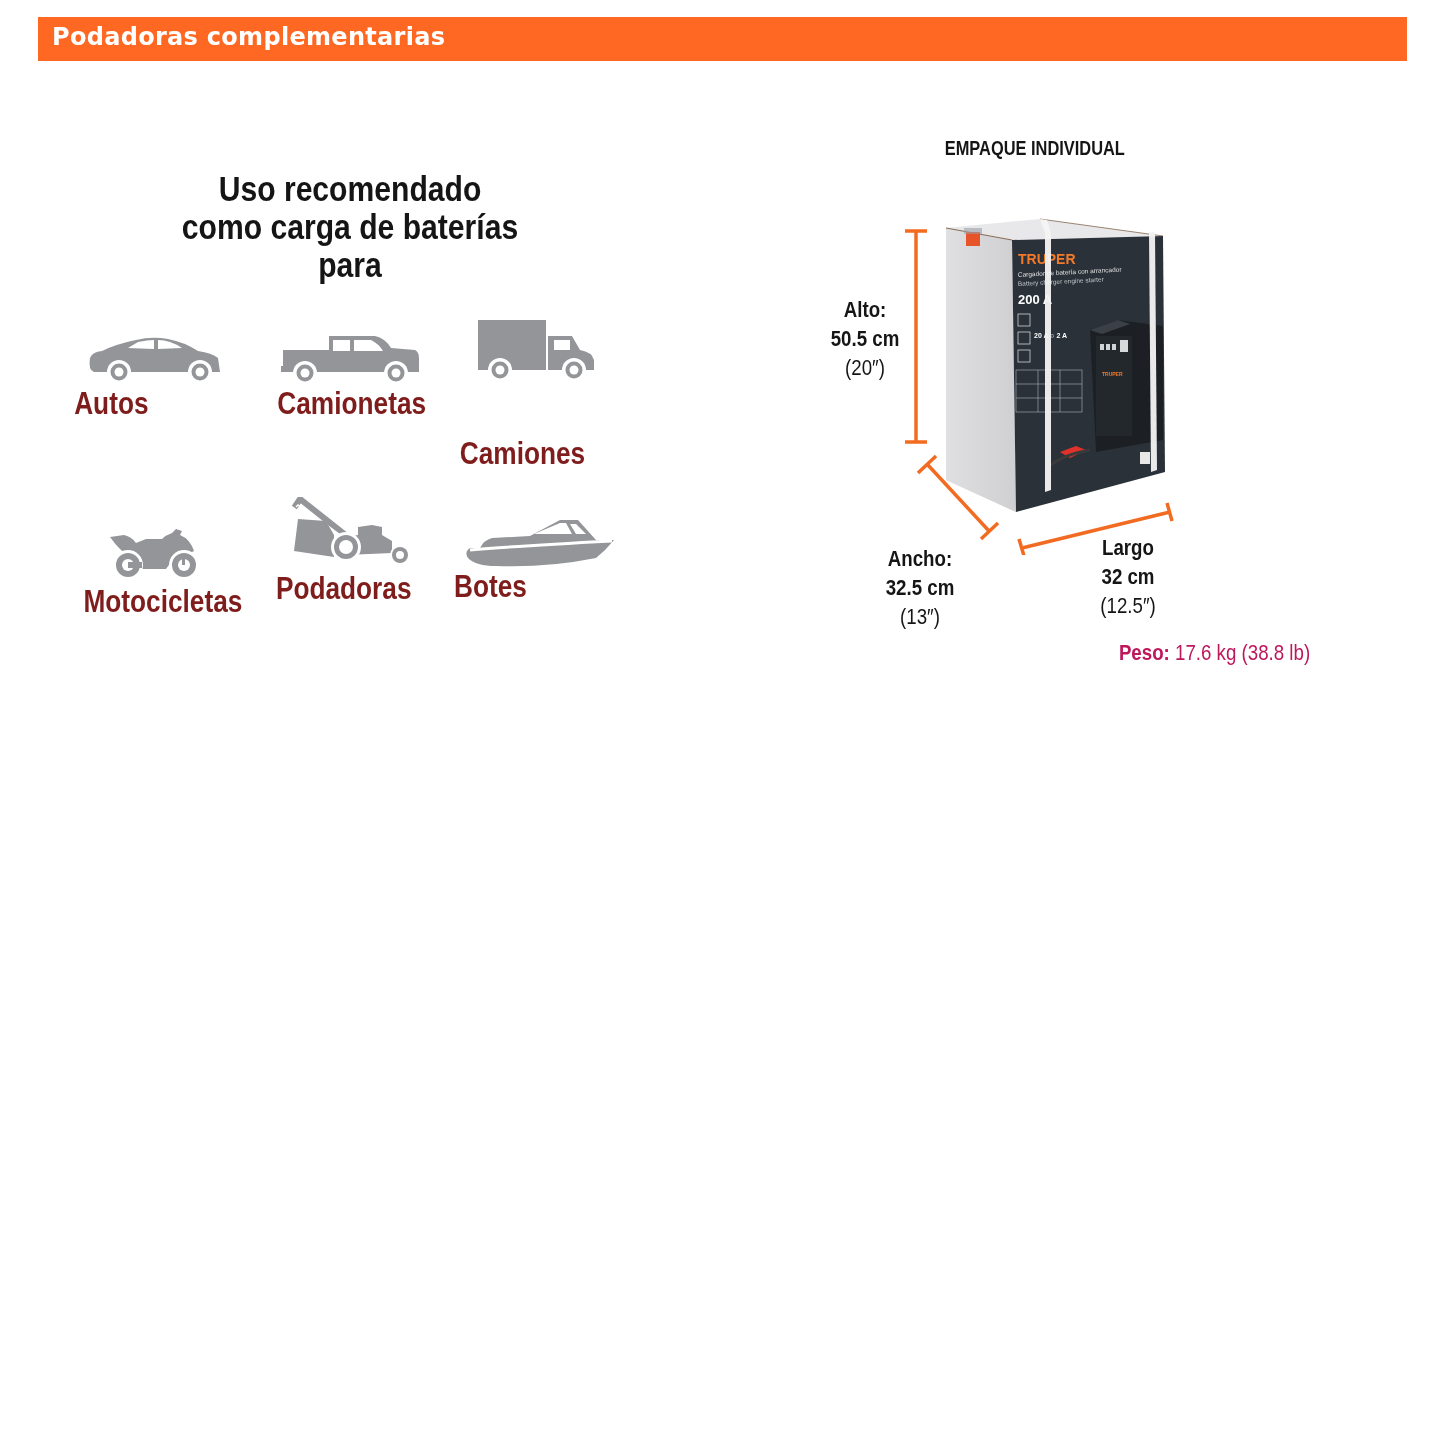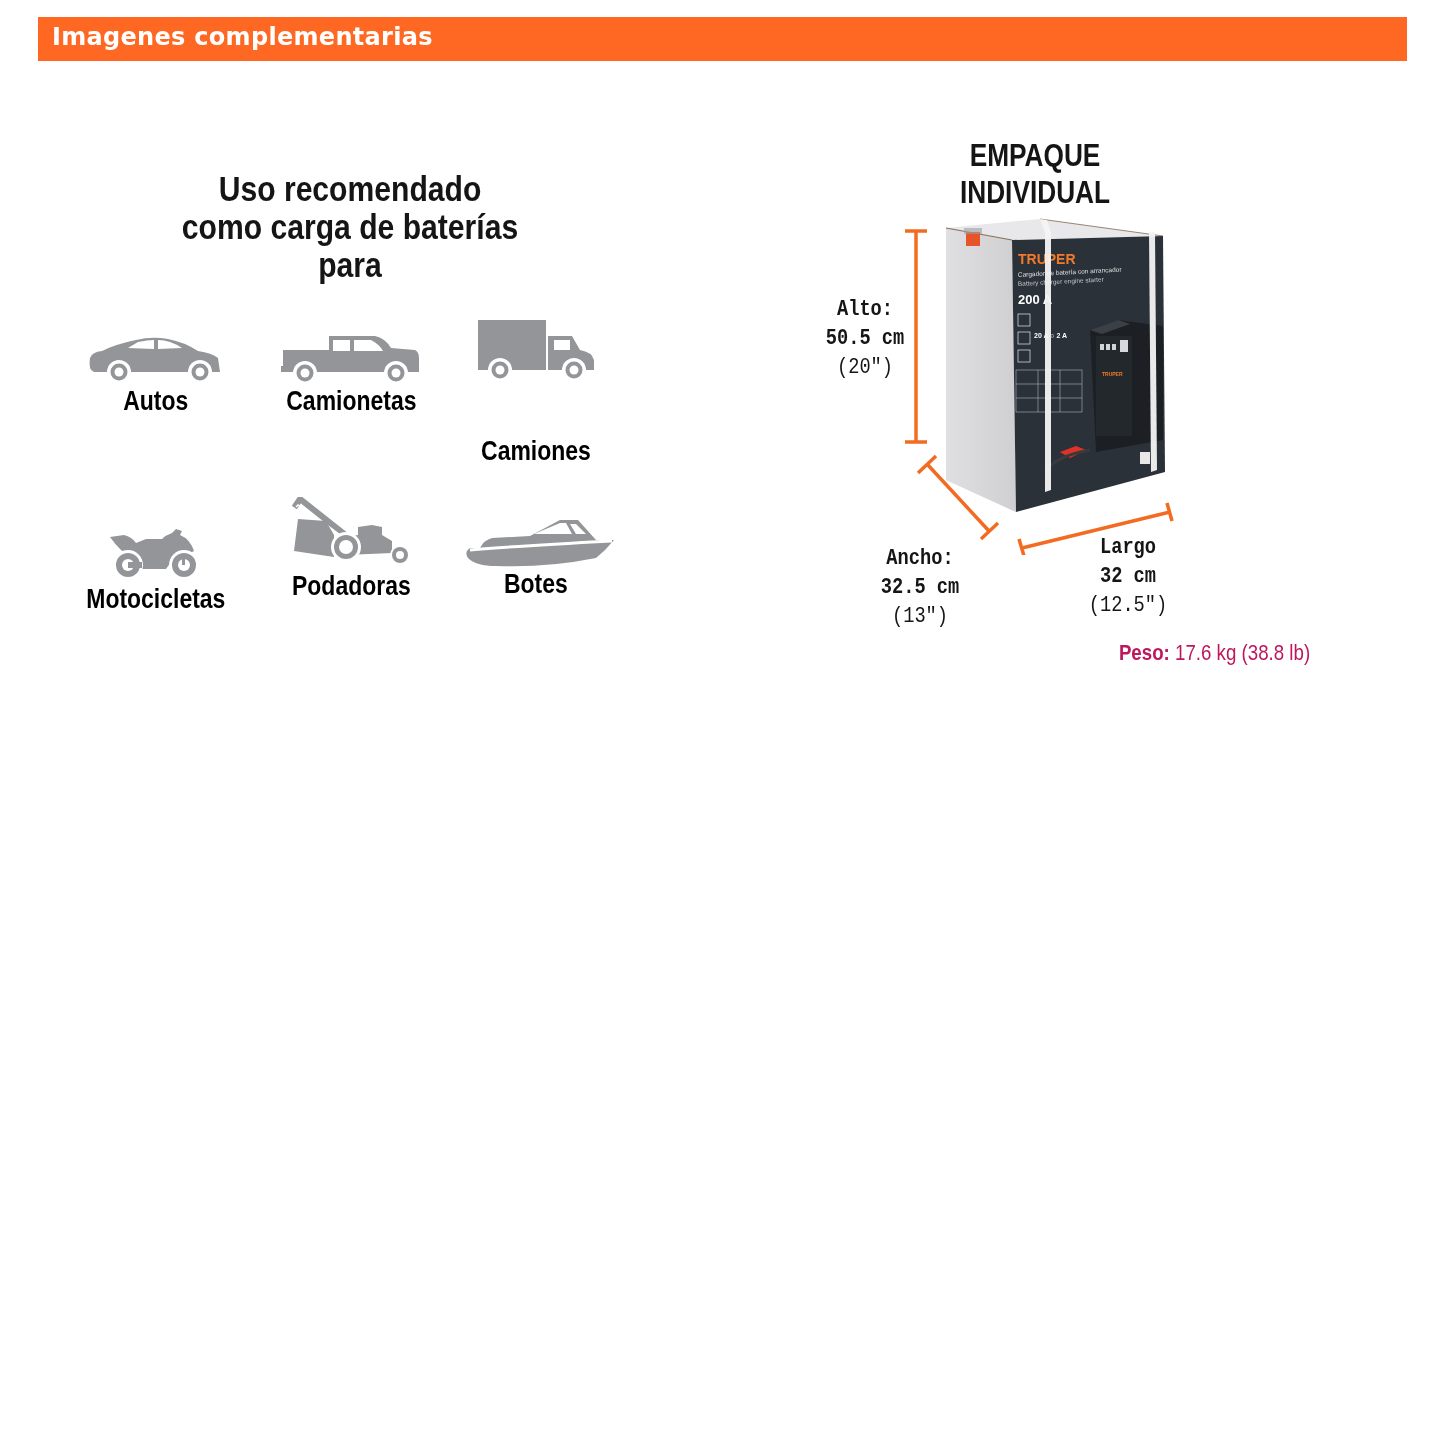--- a/index.html
+++ b/index.html
@@ -12,47 +12,47 @@
                   font-family: "DejaVu Sans", sans-serif; font-weight: bold; font-size: 24px;
                   letter-spacing: 0.3px; }
 
   .uso-title { position: absolute; left: 120px; top: 170px; width: 460px; text-align: center;
                font-family: "Liberation Sans", sans-serif; font-weight: bold; font-size: 35px;
                line-height: 38px; color: #151515; }
   .uso-title span { display: block; transform: scaleX(0.86); }
 
   .vehicle { position: absolute; width: 180px; text-align: center; }
   .vehicle svg { display: block; margin: 0 auto; }
-  .vehicle-label { position: absolute; left: 0; width: 180px; text-align: center;
-                   font-family: "Liberation Sans", sans-serif; font-weight: bold; font-size: 28px;
-                   color: #000000; }
+  .vehicle-label { position: absolute; left: 0; width: 180px; text-align: left;
+                   font-family: "Liberation Sans", sans-serif; font-weight: bold; font-size: 32px;
+                   color: #7f1d1d; }
   .vehicle-label span { display: inline-block; transform: scaleX(0.82); }
 
   .empaque-title { position: absolute; left: 880px; top: 137px; width: 310px; text-align: center;
-                   font-family: "Liberation Sans", sans-serif; font-weight: bold; font-size: 32px;
+                   font-family: "Liberation Sans", sans-serif; font-weight: bold; font-size: 20px;
                    color: #151515; }
   .empaque-title span { display: inline-block; transform: scaleX(0.82); }
 
-  .dim-label { position: absolute; text-align: center; font-family: Liberation Mono, monospace;
+  .dim-label { position: absolute; text-align: center; font-family: Liberation Sans, sans-serif;
                color: #151515; font-size: 22px; line-height: 29px; }
   .dim-label .b { font-weight: bold; display: block; transform: scaleX(0.85); }
   .dim-label .n { font-weight: normal; display: block; transform: scaleX(0.85); }
 
   .peso { position: absolute; left: 1100px; top: 640px; width: 230px; text-align: center;
           font-family: "Liberation Sans", sans-serif; font-size: 22px; color: #be185d; }
   .peso .inner { display: inline-block; transform: scaleX(0.85); white-space: nowrap; }
   .peso .b { font-weight: bold; }
 
   .box-svg { position: absolute; left: 900px; top: 215px; }
 </style>
 </head>
 <body>
 
 <div class="header-bar">
-  <div class="header-title">Imagenes complementarias</div>
+  <div class="header-title">Podadoras complementarias</div>
 </div>
 
 <div class="uso-title">
   <span>Uso recomendado</span>
   <span>como carga de baterías para</span>
 </div>
 
 <div class="vehicle" style="left:66px; top:325px; height:100px;">
   <svg width="140" height="58" viewBox="0 0 140 58" style="margin-top:5px;">
     <path d="M4 28 Q6 22 16 21 Q30 14 50 10 Q66 6 82 9 Q98 12 112 21 Q126 23 132 28 L134 42 L8 42 Q2 40 4 28 Z" fill="#939598"></path>

